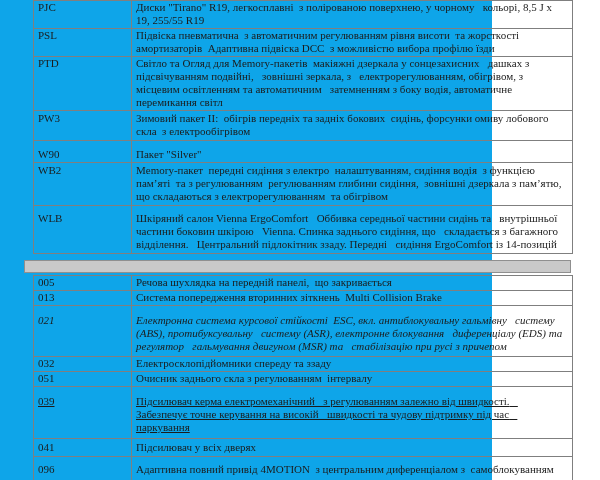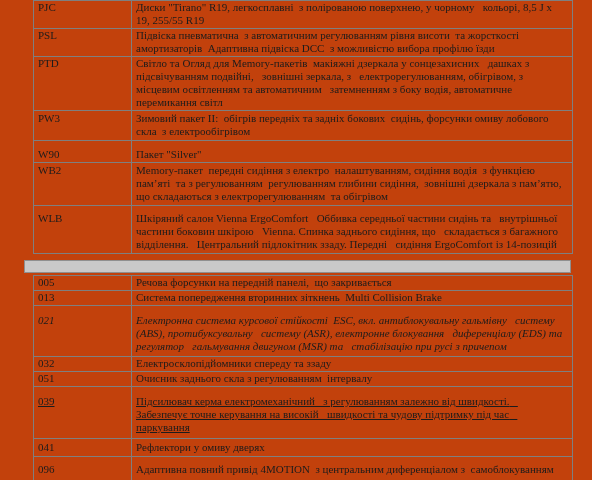--- a/index.html
+++ b/index.html
@@ -3,26 +3,26 @@
 <meta charset="utf-8">
 <style>
   * { margin: 0; padding: 0; box-sizing: border-box; }
   html, body {
     width: 600px; height: 480px;
     overflow: hidden;
     background: #ffffff;
   }
   .page {
     position: relative;
-    width: 592px; height: 480px;
+    width: 492px; height: 480px;
     font-family: "Liberation Serif", serif;
     font-size: 11px;
     line-height: 13px;
     color: #1c1c1c;
-    background: #c2410c;
+    background: #0ea5e9;
   }
   table.options-table {
     border-collapse: collapse;
     table-layout: fixed;
     width: 540px;
     margin-left: 33px;
   }
   table.options-table td {
     border: 1px solid #7f7f7f;
     vertical-align: top;
@@ -91,21 +91,21 @@
         </tr>
       </tbody>
   </table>
 
   <div class="separator-band"></div>
 
   <table class="options-table" id="table2">
     <tbody>
         <tr>
           <td class="code-cell">005</td>
-          <td class="desc-cell">Речова форсунки на передній панелі,  що закривається</td>
+          <td class="desc-cell">Речова шухлядка на передній панелі,  що закривається</td>
         </tr>
         <tr>
           <td class="code-cell">013</td>
           <td class="desc-cell">Система попередження вторинних зіткнень  Multi Collision Brake</td>
         </tr>
         <tr>
           <td class="code-cell">021</td>
           <td class="desc-cell">Електронна система курсової стійкості  ESC, вкл. антиблокувальну гальмівну   систему (ABS), протибуксувальну   систему (ASR), електронне блокування   диференціалу (EDS) та регулятор   гальмування двигуном (MSR) та   стабілізацію при русі з причепом</td>
         </tr>
         <tr>
@@ -115,21 +115,21 @@
         <tr>
           <td class="code-cell">051</td>
           <td class="desc-cell">Очисник заднього скла з регулюванням  інтервалу</td>
         </tr>
         <tr>
           <td class="code-cell">039</td>
           <td class="desc-cell">Підсилювач керма електромеханічний   з регулюванням залежно від швидкості.   Забезпечує точне керування на високій   швидкості та чудову підтримку під час   паркування</td>
         </tr>
         <tr>
           <td class="code-cell">041</td>
-          <td class="desc-cell">Рефлектори у омиву дверях</td>
+          <td class="desc-cell">Підсилювач у всіх дверях</td>
         </tr>
         <tr>
           <td class="code-cell">096</td>
           <td class="desc-cell">Адаптивна повний привід 4MOTION  з центральним диференціалом з  самоблокуванням</td>
         </tr>
         <tr>
           <td class="code-cell">0NB</td>
           <td class="desc-cell">Позначення назви моделі  на кришці багажника</td>
         </tr>
       </tbody>

